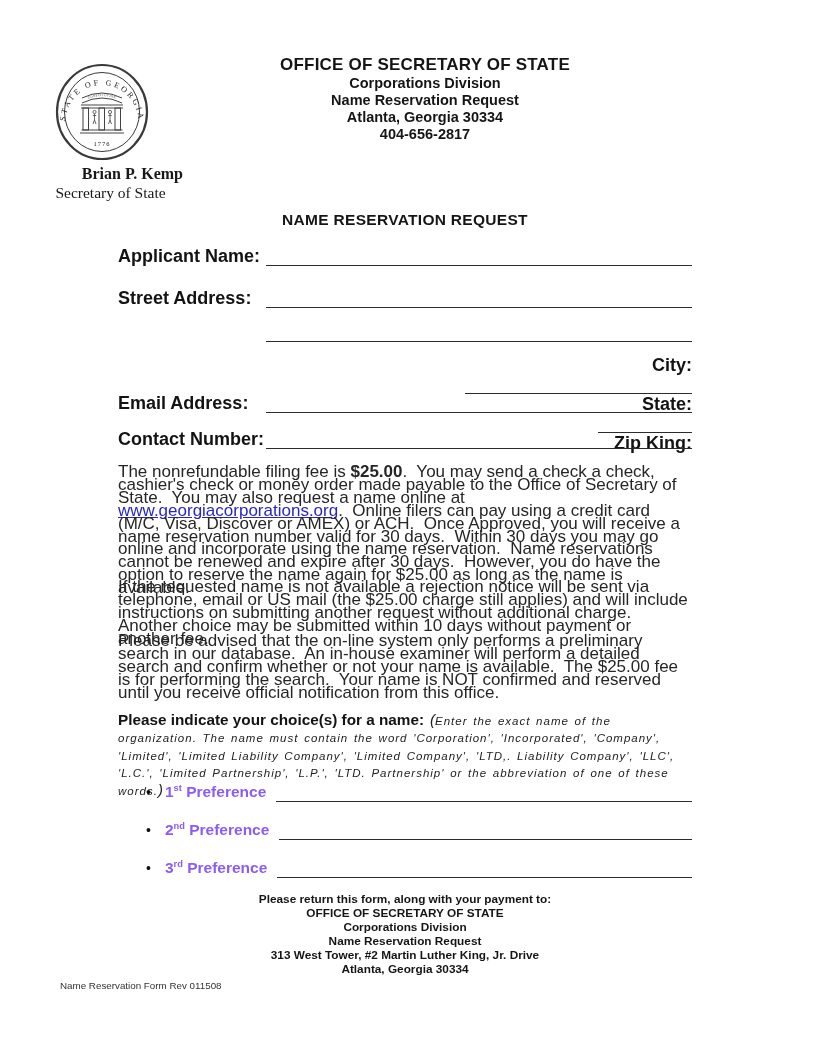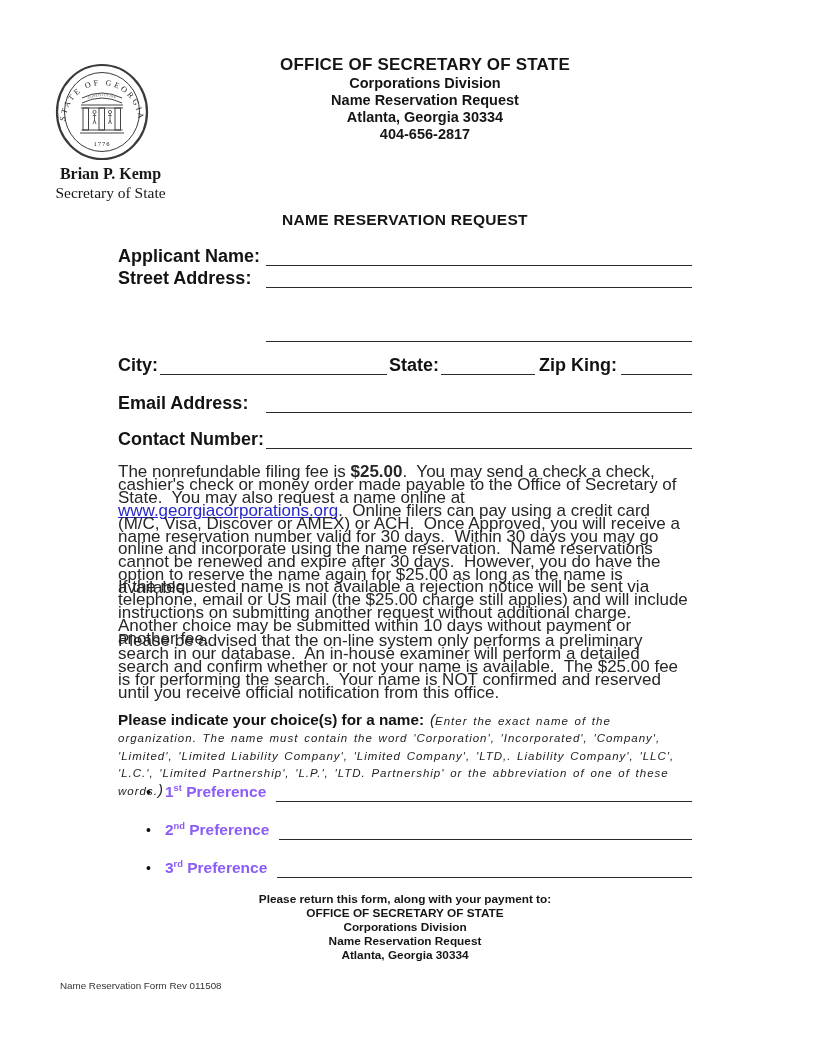--- a/index.html
+++ b/index.html
@@ -13,41 +13,41 @@
   .header-text {
     position:absolute; left:150px; top:55px; width:550px;
     text-align:center; font-weight:bold; font-size:14.5px; line-height:16.9px; color:#151515;
   }
   .header-text .hl0 { font-size:17px; line-height:20px; letter-spacing:0.2px; }
   .seal-block {
     position:absolute; left:38px; top:62px; width:145px; text-align:center;
     font-family:"Liberation Serif", serif; color:#181818;
   }
   .seal-block svg { display:block; margin-left:16px; }
-  .official-name  { font-weight:bold; font-size:16px; margin-top:3px; }
+  .official-name  { font-weight:bold; font-size:16px; margin-top:3px;text-align:right; }
   .official-title { font-size:15.5px; margin-top:1px; }
 
   
   .content { position:absolute; left:118px; top:0; width:574px; height:1056px; }
   .form-title {
     position:absolute; top:211px; width:100%; text-align:center;
     font-weight:bold; font-size:15.5px; letter-spacing:0.3px; color:#151515;
   }
 
   
   .frow { position:absolute; width:100%; display:flex; align-items:flex-end; height:20px; }
   .flabel { font-weight:bold; font-size:18px; line-height:20px; color:#131313; white-space:nowrap; }
   .flabel-col { width:148px; flex:0 0 148px; }
   .fline {
     border-bottom:1.5px solid #2b2b2b; height:19px; flex:1 1 auto;
     font-size:13px; line-height:19px; overflow:hidden;
   }
   .fline.fixed { flex:0 0 auto; }
-  .r-applicant { top:246px; } .r-street { top:268px; } .r-street2 { top:322px; }
-  .r-city { top:355px; } .r-email { top:393px; } .r-contact { top:429px; }
+  .r-applicant { top:246px; } .r-street { top:288px; } .r-street2 { top:322px; }
+  .r-city { top:355px;flex-direction:column; } .r-email { top:393px; } .r-contact { top:429px; }
   .r-street2 .fline { margin-left:148px; }
   .gap2 { margin-left:2px; } .gap4 { margin-left:4px; }
 
   
   .para {
     position:absolute; width:100%; font-size:17px; line-height:12.9px;
     color:#262626; white-space:pre-wrap;
   }
   .p-fee { top:466px; } .p-reject { top:581px; } .p-advise { top:635px; }
   .weblink { color:#2626c9; text-decoration:underline; cursor:pointer; }
@@ -205,20 +205,21 @@
       <div class="fline">
         <span></span>
       </div>
     </div>
 
     <div class="footer-block">
       <div>Please return this form, along with your payment to:</div>
       <div>OFFICE OF SECRETARY OF STATE</div>
       <div>Corporations Division</div>
       <div>Name Reservation Request</div>
+      <div>313 West Tower, #2 Martin Luther King, Jr. Drive</div>
       <div>Atlanta, Georgia 30334</div>
     </div>
 
   </div>
 
   <div class="rev-note">Name Reservation Form Rev 011508</div>
 
 </div>
 
 </body></html>

